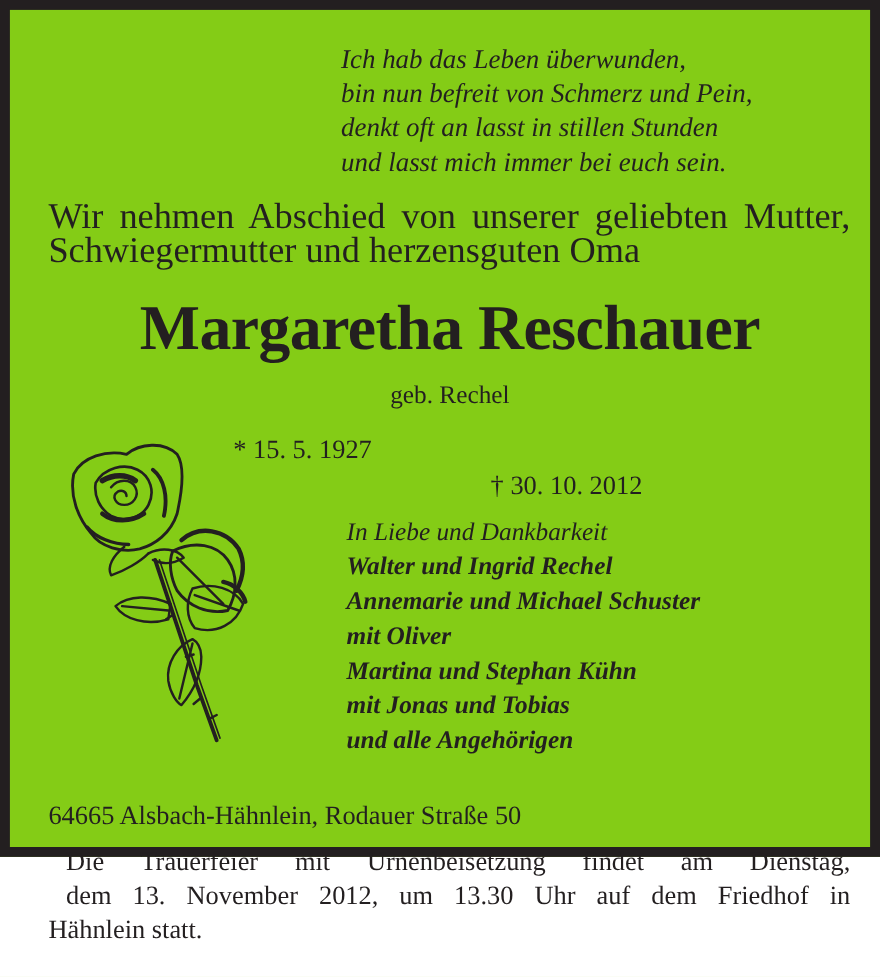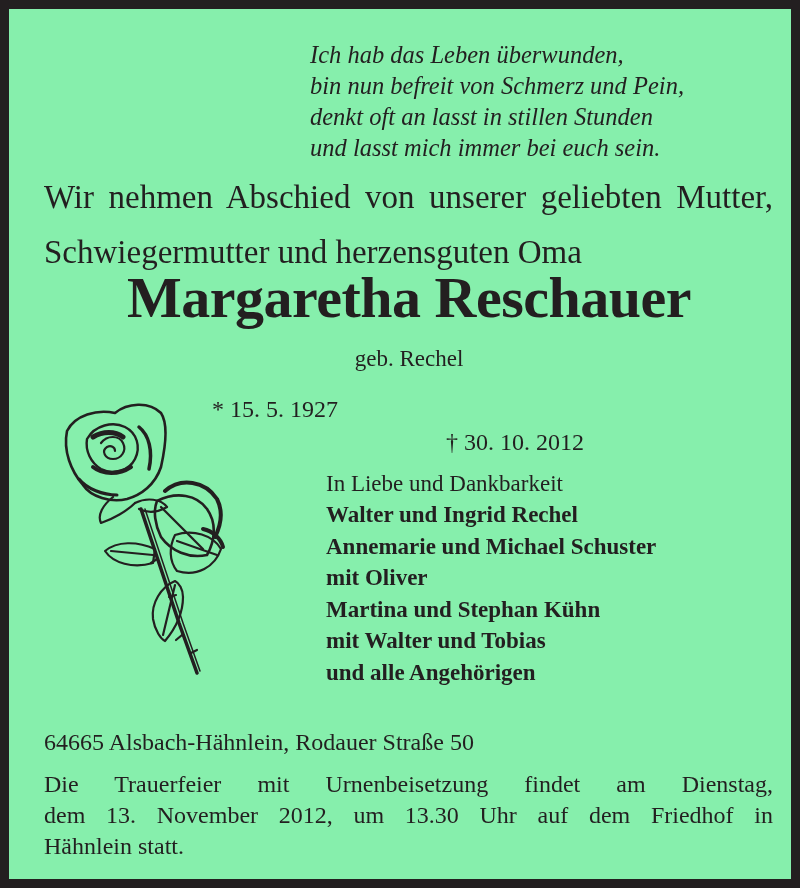--- a/index.html
+++ b/index.html
@@ -1,73 +1,73 @@
 <!DOCTYPE html>
 <html><head>
   <meta charset="utf-8">
   <style>
     html, body { margin: 0; padding: 0; background: #ffffff; }
     body { width: 800px; height: 888px; overflow: hidden; }
     .frame {
       position: absolute; left: 0; top: 0;
-      width: 800px; height: 888px;
+      width: 800px; height: 779px;
       box-sizing: border-box;
       border-style: solid;
       border-color: #231f20;
       border-width: 9px 9px 9px 9px;
-      background: #86efac;
+      background: #84cc16;
     }
     .serif { font-family: "Liberation Serif", "DejaVu Serif", serif; color: #231f20; }
     .abs { position: absolute; margin: 0; }
 
     .poem {
       left: 301px; top: 30px;
       font-style: italic; font-size: 24.5px; line-height: 31px;
     }
     .poem div { white-space: nowrap; }
 
     .intro {
       left: 35px; top: 173px; width: 729px;
       font-size: 33px; line-height: 31px;
       text-align: justify; text-align-last: left;
     }
     .intro .l1 { text-align: justify; text-align-last: justify; display: block; }
-    .intro .l2 { display: block; margin-top: 24px; }
+    .intro .l2 { display: block; }
 
     .name {
       left: 0; width: 800px; top: 254px;
       text-align: center; font-weight: bold;
       font-size: 58px; line-height: 70px;
       letter-spacing: -0.5px;
     }
     .maiden {
       left: 0; width: 800px; top: 336px;
       text-align: center; font-size: 23px; line-height: 28px;
       padding-left: 0px;
     }
     .born { left: 203px; top: 385px; font-size: 24px; line-height: 30px; white-space: nowrap; }
     .died { left: 437px; top: 385px; font-size: 24px; line-height: 30px; white-space: nowrap; margin-top: 33px; }
 
     .rose { left: 48px; top: 382px; width: 178px; height: 292px; }
 
     .mourners {
-      left: 317px; top: 460px;
+      left: 306px; top: 460px; font-style: italic;
     }
     .mourners .dank { font-size: 23px; line-height: 30px; white-space: nowrap; }
     .mourners .fam { font-size: 23px; line-height: 31.5px; font-weight: bold; white-space: nowrap; }
 
     .address {
       left: 35px; top: 718px; font-size: 24px; line-height: 31px; white-space: nowrap;
     }
     .service {
       left: 35px; top: 760px; width: 729px;
       font-size: 24px; line-height: 31px;
     }
     .service span { display: block; }
-    .service .j { text-align: justify; text-align-last: justify; }
+    .service .j { text-align: justify; text-align-last: justify; margin-left: 16px; }
   </style>
 </head>
 <body>
 
 <div class="frame">
 
   <div class="abs serif poem">
     <div>Ich hab das Leben überwunden,</div>
     <div>bin nun befreit von Schmerz und Pein,</div>
     <div>denkt oft an lasst in stillen Stunden</div>
@@ -119,21 +119,21 @@
       <path d="M118 194 L106 244"></path>
     </g>
   </svg>
 
   <div class="abs serif mourners">
     <div class="dank">In Liebe und Dankbarkeit</div>
     <div class="fam">Walter und Ingrid Rechel</div>
     <div class="fam">Annemarie und Michael Schuster</div>
     <div class="fam">mit Oliver</div>
     <div class="fam">Martina und Stephan Kühn</div>
-    <div class="fam">mit Walter und Tobias</div>
+    <div class="fam">mit Jonas und Tobias</div>
     <div class="fam">und alle Angehörigen</div>
   </div>
 
   <div class="abs serif address">64665 Alsbach-Hähnlein, Rodauer Straße 50</div>
 
   <div class="abs serif service">
     <span class="j">Die Trauerfeier mit Urnenbeisetzung findet am Dienstag,</span>
     <span class="j">dem 13. November 2012, um 13.30 Uhr auf dem Friedhof in</span>
     <span>Hähnlein statt.</span>
   </div>

